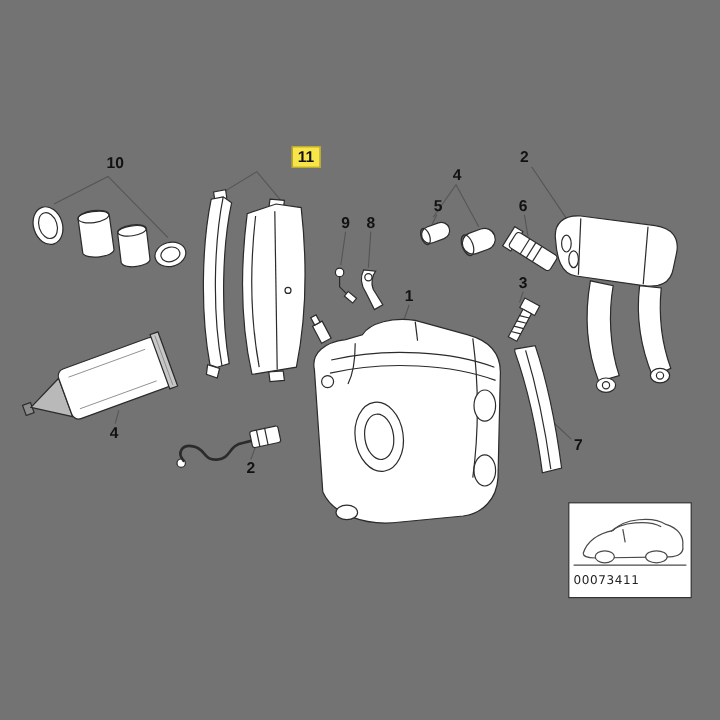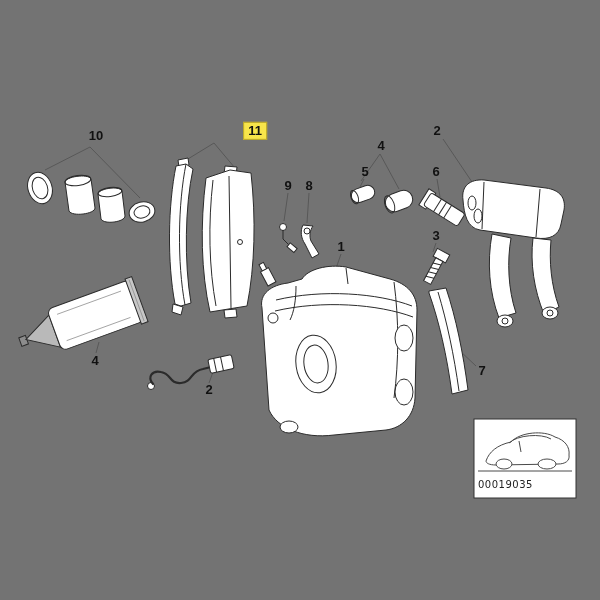--- a/index.html
+++ b/index.html
@@ -181,15 +181,15 @@
   <div class="part-label" style="left:288px;top:186px">9</div>
   <div class="part-label" style="left:309px;top:186px">8</div>
   <div class="part-label" style="left:341px;top:247px">1</div>
   <div class="part-label" style="left:365px;top:172px">5</div>
   <div class="part-label" style="left:381px;top:146px">4</div>
   <div class="part-label" style="left:437px;top:131px">2</div>
   <div class="part-label" style="left:436px;top:172px">6</div>
   <div class="part-label" style="left:436px;top:236px">3</div>
   <div class="part-label" style="left:482px;top:371px">7</div>
 
-  <div id="image-code">00019035</div>
+  <div id="image-code">00073411</div>
 
 </div>
 
 </body></html>

